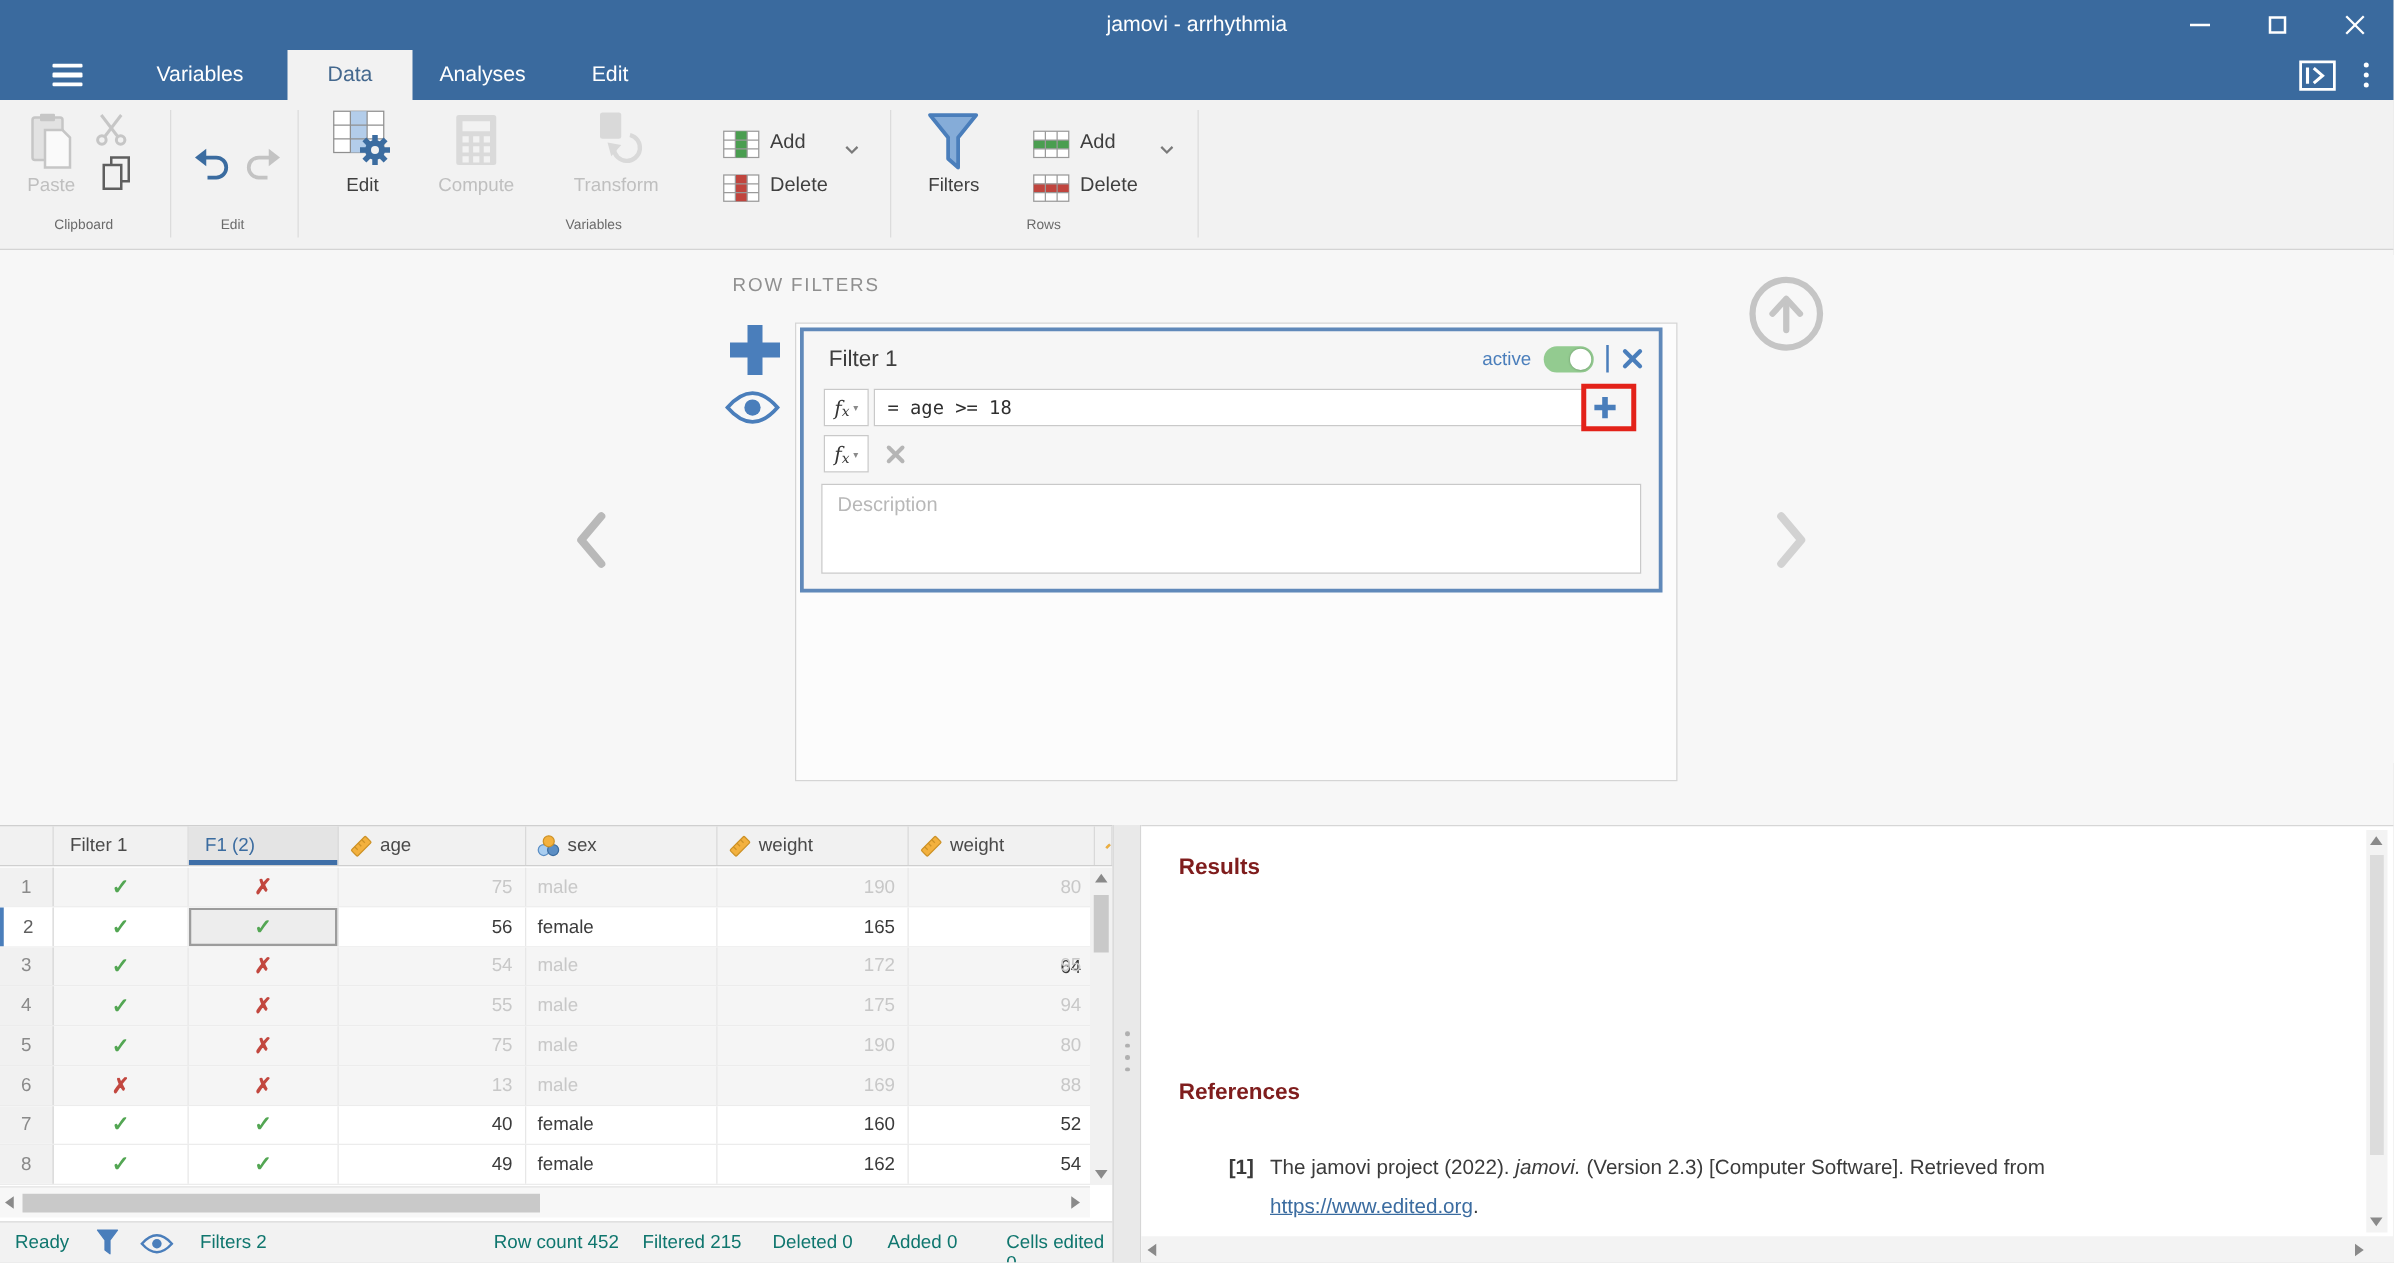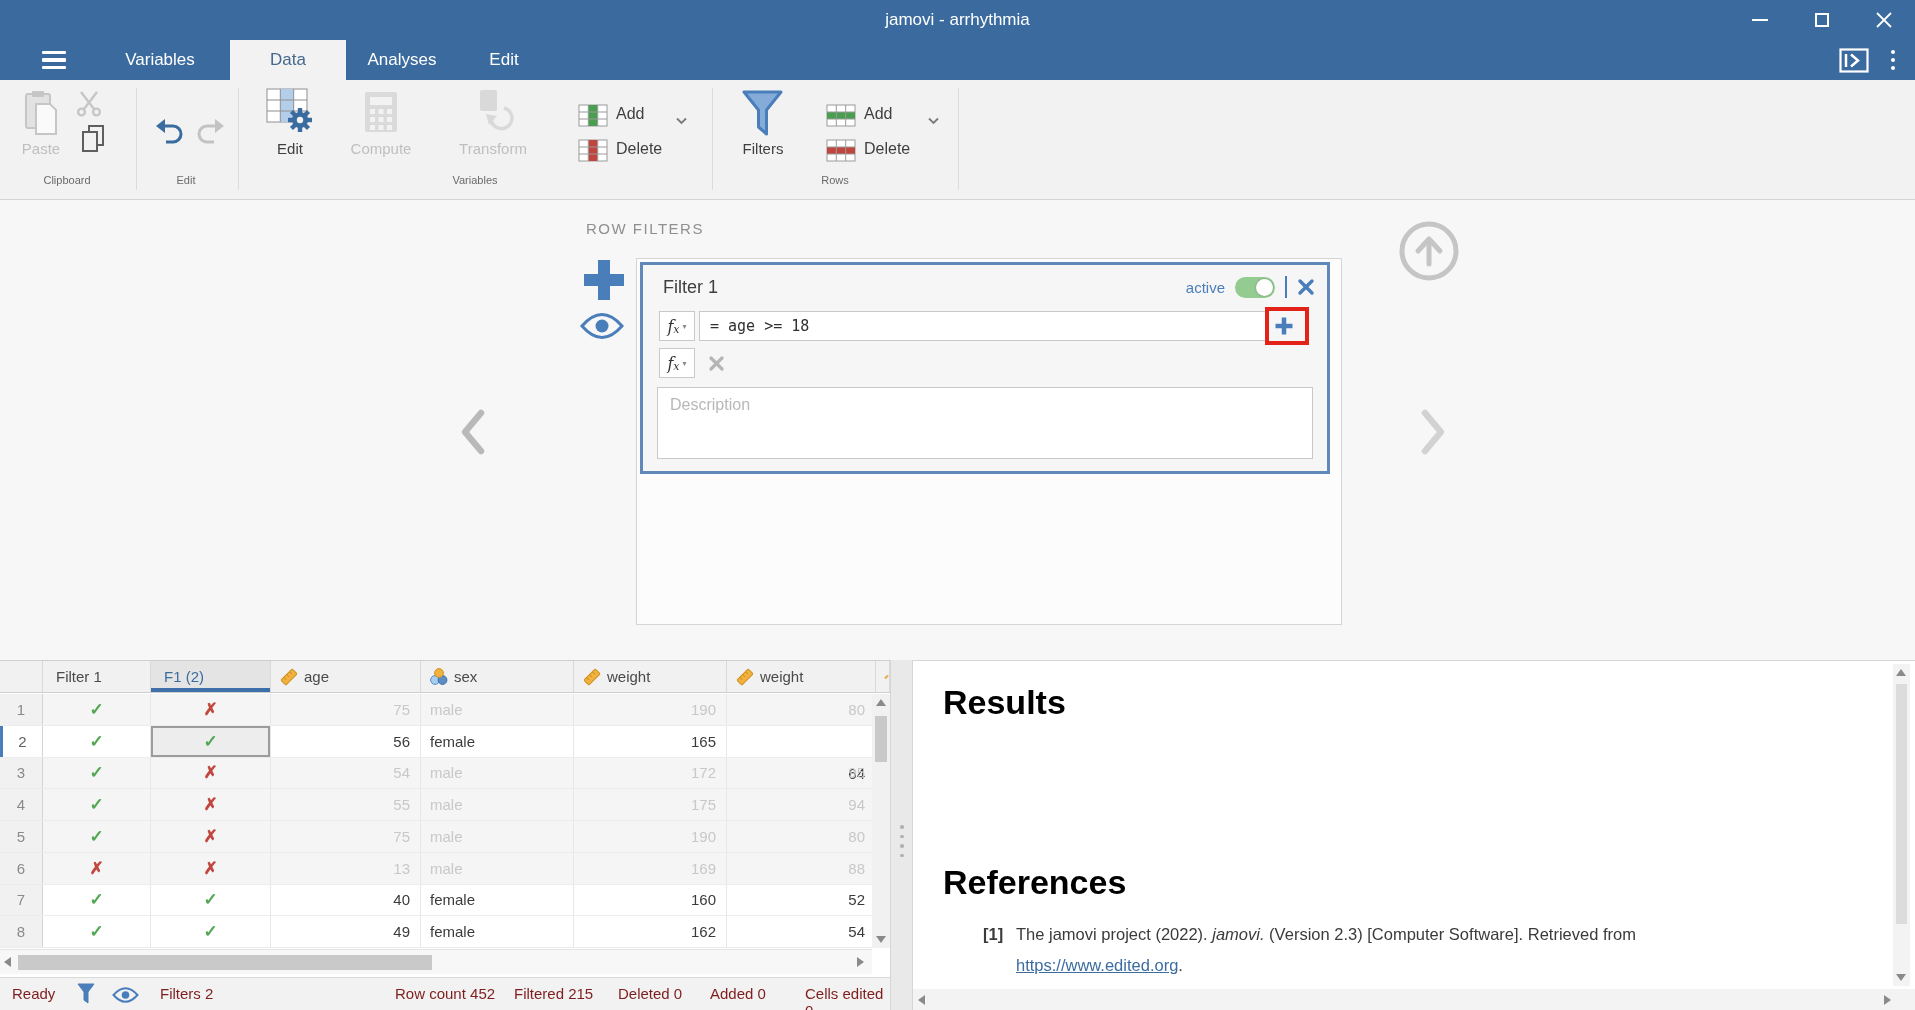--- a/index.html
+++ b/index.html
@@ -82,29 +82,29 @@
   .vscroll { position:absolute; left:872px; top:34px; width:18px; height:254px; background:#f1f1f1; }
   .hscroll { position:absolute; left:0; top:289px; width:872px; height:25px; background:#f7f7f7; border-top:1px solid #e4e4e4; }
   .v-thumb { position:absolute; left:3px; top:22px; width:12px; height:46px; background:#c9c9c9; }
   .h-thumb { position:absolute; left:18px; top:5px; width:414px; height:15px; background:#c9c9c9; }
   .arr { position:absolute; width:0; height:0; }
   .arr.up    { border-left:5px solid transparent; border-right:5px solid transparent; border-bottom:7px solid #8a8a8a; }
   .arr.down  { border-left:5px solid transparent; border-right:5px solid transparent; border-top:7px solid #8a8a8a; }
   .arr.left  { border-top:5px solid transparent; border-bottom:5px solid transparent; border-right:7px solid #8a8a8a; }
   .arr.right { border-top:5px solid transparent; border-bottom:5px solid transparent; border-left:7px solid #8a8a8a; }
 
-  .statusbar { position:absolute; left:0; top:317px; width:890px; height:33px; background:#f2f2f2; border-top:1px solid #d9d9d9; font-size:15px; color:#7f1d1d; }
+  .statusbar { position:absolute; left:0; top:317px; width:890px; height:33px; background:#f2f2f2; border-top:1px solid #d9d9d9; font-size:15px; color:#0f766e; }
   .sb { position:absolute; top:7px; }
 
   .splitter { position:absolute; left:890px; top:660px; width:23px; height:350px; background:#e9e9e9; border-left:1px solid #d6d6d6; border-right:1px solid #d6d6d6; }
   .splitter .dots { position:absolute; left:9px; top:165px; display:flex; flex-direction:column; gap:6px; }
   .splitter .dots i { width:3.5px; height:3.5px; border-radius:50%; background:#b0b0b0; }
 
   .results-pane { position:absolute; left:913px; top:660px; width:1002px; height:350px; background:#fff; border-top:1px solid #d6d6d6; }
-  .res-h1 { position:absolute; left:30px; font-weight:bold; color:#000000; font-size:34px; }
+  .res-h1 { position:absolute; left:30px; font-weight:bold; color:#7f1d1d; font-size:18px; }
   .ref-item { position:absolute; left:70px; top:258px; width:760px; font-size:16.5px; color:#3b3b3b; line-height:31px; }
   .ref-label { position:absolute; left:0; top:0; font-weight:bold; }
   .ref-body { margin-left:33px; }
   .ref-link { color:#3b6ca0; text-decoration:underline; }
   .res-vscroll { position:absolute; right:5px; top:3px; width:17px; height:322px; background:#f3f3f3; }
   .res-thumb { position:absolute; left:3px; top:20px; width:11px; height:240px; background:#dcdcdc; }
   .res-hscroll { position:absolute; left:0; top:328px; width:1002px; height:22px; background:#f3f3f3; }
 </style>
 </head>
 <body>
@@ -130,21 +130,21 @@
   </div>
 
   <div class="tabbar">
     <div class="hamburger">
         <i></i>
         <i></i>
         <i></i>
       </div>
     <div class="tab-strip">
         <div class="tab" style="width: 140px;">Variables</div>
-        <div class="tab active" style="width: 116px;">Data</div>
+        <div class="tab active" style="width: 100px;">Data</div>
         <div class="tab" style="width: 112px;">Analyses</div>
         <div class="tab" style="width: 92px;">Edit</div>
       </div>
   </div>
   <div class="tabbar-right">
     <svg width="30" height="25" viewBox="0 0 30 25">
       <rect x="1.5" y="1.5" width="27" height="22" fill="none" stroke="#fff" stroke-width="2.2"></rect>
       <line x1="7" y1="6" x2="7" y2="19" stroke="#fff" stroke-width="2.5"></line>
       <polyline points="12,6.5 19,12.5 12,18.5" fill="none" stroke="#fff" stroke-width="2.5"></polyline>
     </svg>

